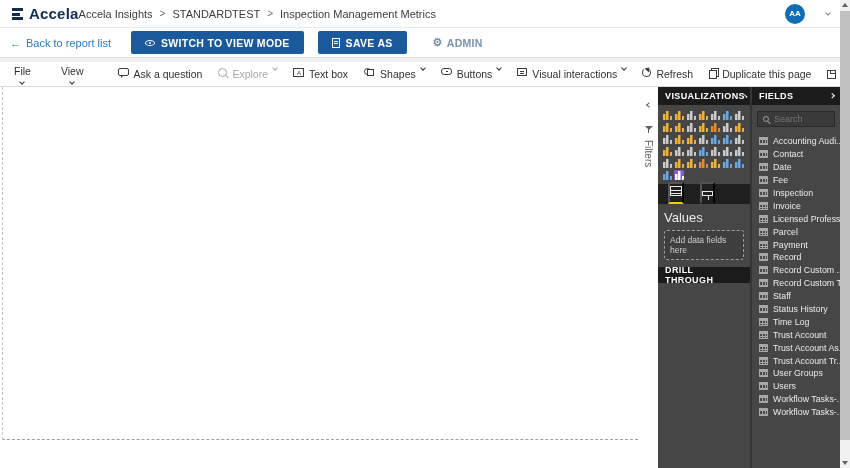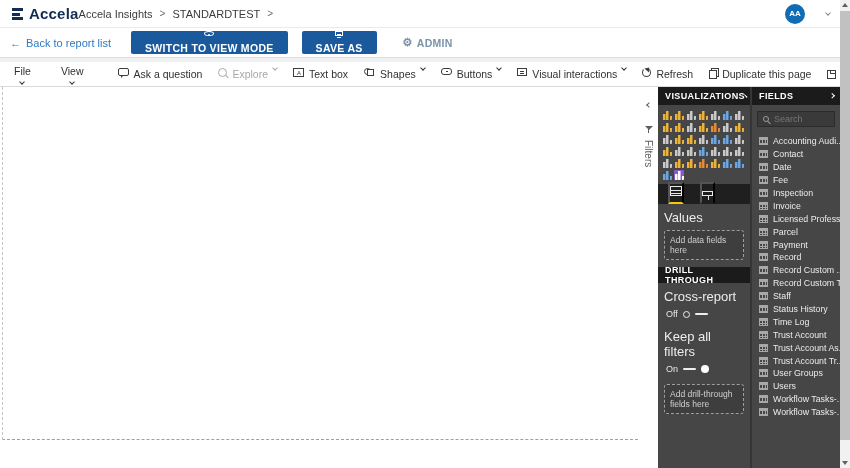--- a/index.html
+++ b/index.html
@@ -17,21 +17,21 @@
       linear-gradient(#122c52,#122c52) 2px 10px/11px 3px no-repeat; }
   .logo-text { font-size:15px; font-weight:bold; color:#122c52; letter-spacing:.2px; }
   .breadcrumb { display:flex; align-items:center; gap:7px; font-size:11px; color:#3b3b3b; }
   .crumb-sep { color:#6d6d6d; font-size:10px; }
   .hdr-right { margin-left:auto; display:flex; align-items:center; gap:21px; }
   .avatar { width:20px; height:20px; border-radius:50%; background:#0f6cb5; color:#fff; font-size:8px; font-weight:bold; display:flex; align-items:center; justify-content:center; }
 
   
   .action-bar { height:30px; flex:0 0 30px; display:flex; align-items:center; padding:0 10px; border-bottom:1px solid #dcdcdc; background:#fff; }
   .back-link { color:#2e7abf; font-size:11px; display:flex; align-items:center; gap:5px; cursor:pointer; }
-  .btn-primary { margin-left:20px; height:23px; display:flex; align-items:center; gap:6px; background:#1a5a9c; color:#fff; border:none; border-radius:2px; padding:0 14px; font-family:inherit; font-size:10.5px; font-weight:bold; letter-spacing:.3px; cursor:pointer;flex-direction:column; }
+  .btn-primary { margin-left:20px; height:23px; display:flex; align-items:center; gap:6px; background:#1a5a9c; color:#fff; border:none; border-radius:2px; padding:0 14px; font-family:inherit; font-size:10.5px; font-weight:bold; letter-spacing:.3px; cursor:pointer; }
   .btn-primary + .btn-primary { margin-left:14px; }
   .admin { margin-left:26px; display:flex; align-items:center; gap:4px; color:#7b92aa; font-size:10.5px; font-weight:bold; letter-spacing:.3px; cursor:pointer; }
   .gear { font-size:11px; line-height:1; }
 
   .gray-gap { height:4px; flex:0 0 4px; background:#eef0f2; }
 
   
   .toolbar { height:25px; flex:0 0 25px; background:#fff; border-bottom:1px solid #d9d9d9; display:flex; align-items:center; padding:0 4px 0 10px; font-size:10.5px; color:#323130; }
   .menu-item { display:flex; align-items:center; gap:5px; padding:0 4px; margin-right:22px; cursor:pointer; background:none; border:none; font:inherit; color:inherit;flex-direction:column; }
   .tb-spacer { flex:1; }
@@ -143,20 +143,21 @@
   <div class="top-header">
     <div class="logo">
       <span class="logo-mark"></span>
       <span class="logo-text">Accela</span>
     </div>
     <div class="breadcrumb">
       <span>Accela Insights</span>
       <span class="crumb-sep">&gt;</span>
       <span>STANDARDTEST</span>
       <span class="crumb-sep">&gt;</span>
+      <span>Inspection Management Metrics</span>
     </div>
     <div class="hdr-right">
       <span class="avatar">AA</span>
       <span class="chev down" style="color:#8a8a8a"></span>
     </div>
   </div>
 
   <div class="action-bar">
     <a class="back-link">
       <span>←</span>
@@ -295,35 +296,20 @@
         </button>
         <button class="viz-tab">
           <span class="icb ic-tab-format"></span>
         </button>
       </div>
       <div class="viz-section">
         <div class="sec-label">Values</div>
         <div class="dashed-box">Add data fields here</div>
       </div>
       <div class="drill-header">DRILL THROUGH</div>
-      <div class="viz-section">
-        <div class="sec-label">Cross-report</div>
-        <div class="tog-row">
-          <span>Off</span>
-          <span class="tog-knob-off"></span>
-          <span class="tog-track"></span>
-        </div>
-        <div class="sec-label">Keep all filters</div>
-        <div class="tog-row">
-          <span>On</span>
-          <span class="tog-track"></span>
-          <span class="tog-knob-on"></span>
-        </div>
-        <div class="dashed-box">Add drill-through fields here</div>
-      </div>
     </div>
 
     <div class="panel-sep"></div>
 
     <div class="fields-panel">
       <div class="panel-header">
         <span>FIELDS</span>
         <span class="chev right"></span>
       </div>
       <div class="search-box">

